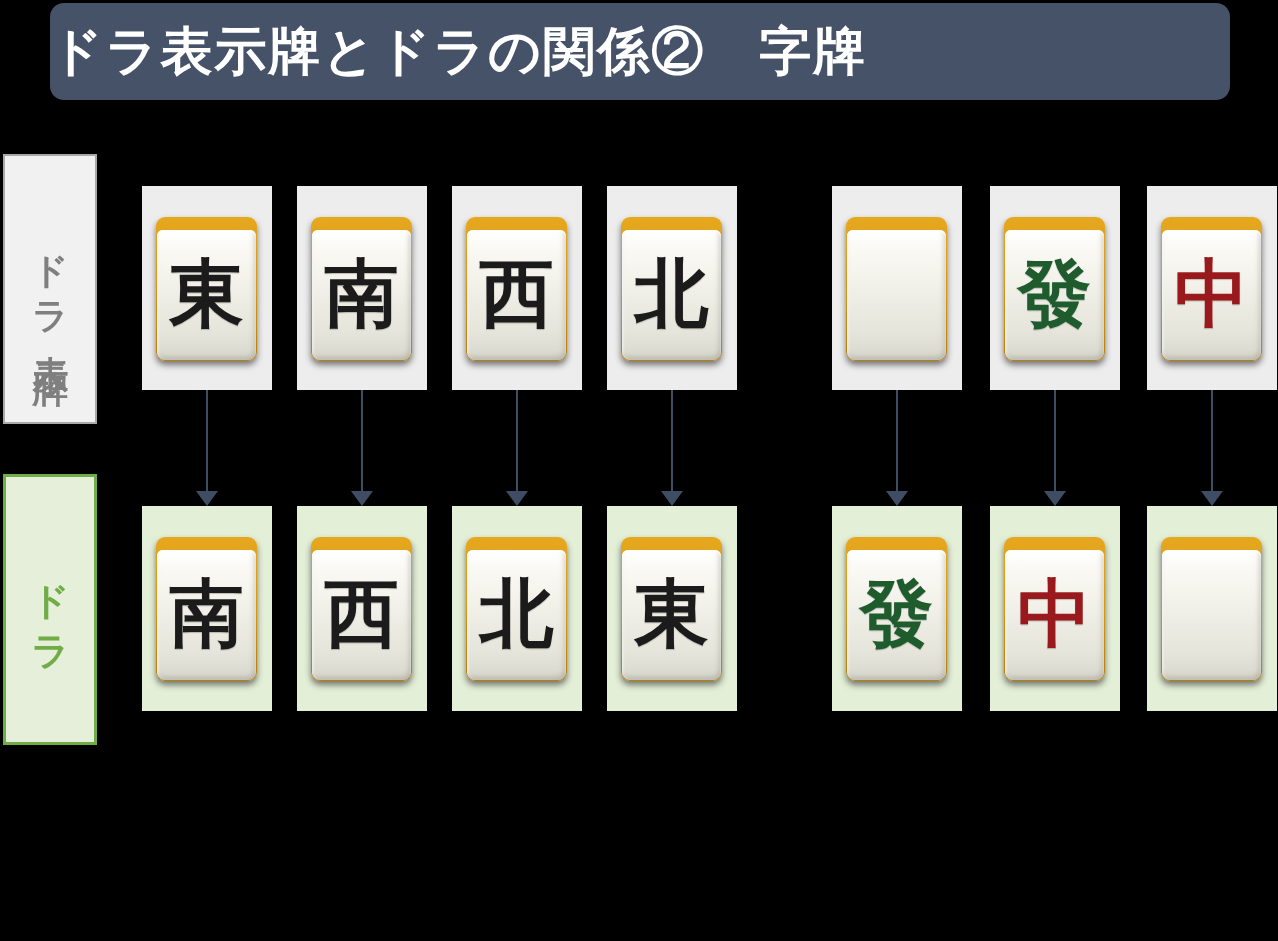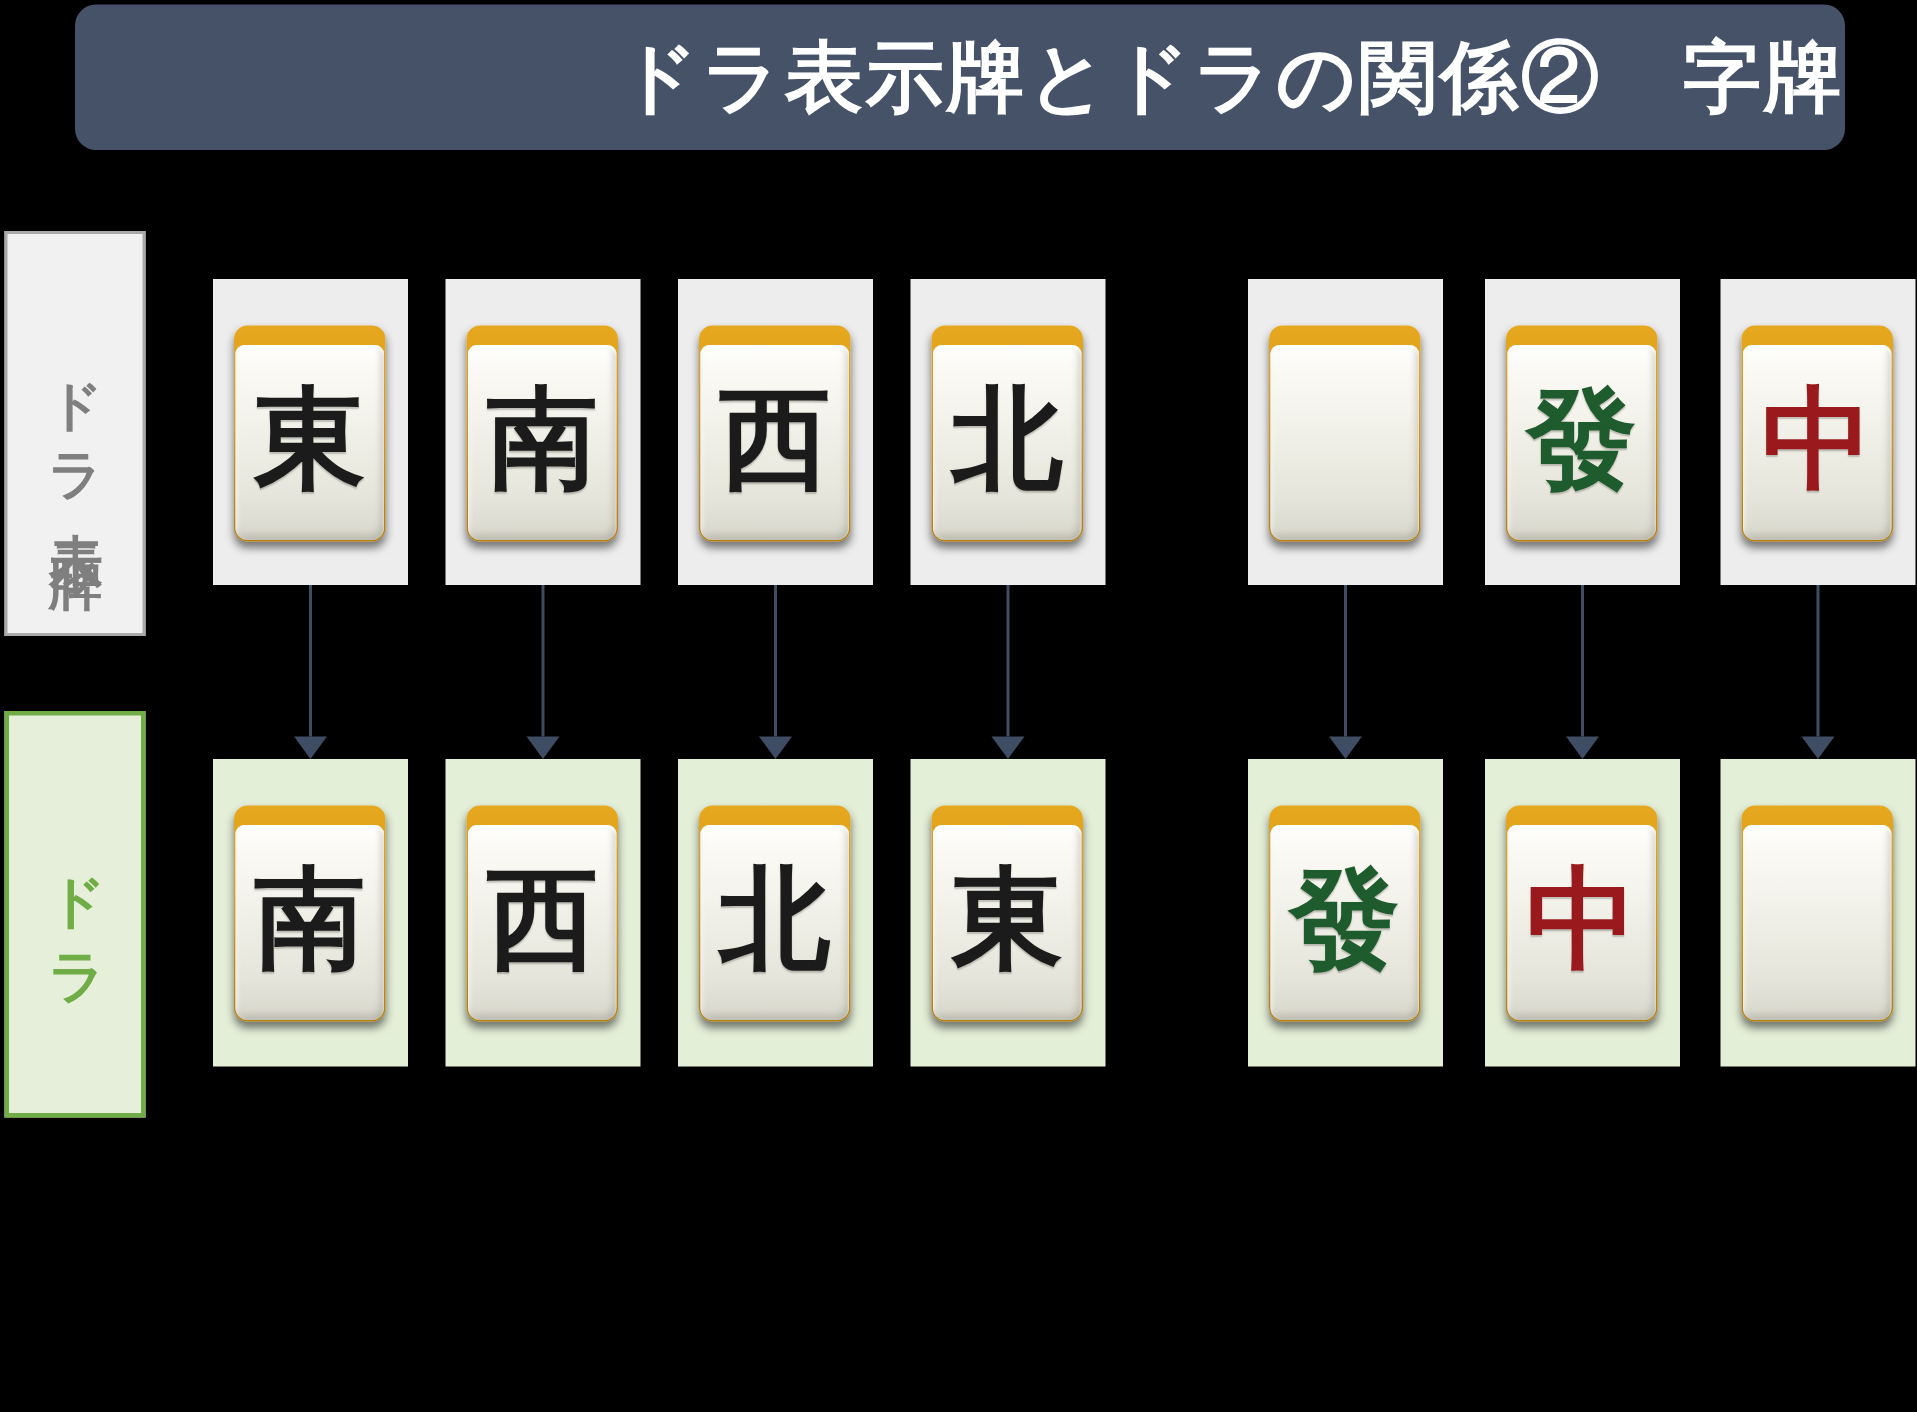--- a/index.html
+++ b/index.html
@@ -4,21 +4,21 @@
 <style>
   html,body{margin:0;padding:0;background:#000;}
   .canvas{
     position:relative;width:1278px;height:941px;background:#000000;
     overflow:hidden;font-family:"Liberation Sans",sans-serif;
   }
   
   .title-bar{
     position:absolute;left:50px;top:3px;width:1180px;height:97px;
     background:#455268;border-radius:14px;
-    display:flex;align-items:center;justify-content:flex-end;
+    display:flex;align-items:center;justify-content:flex-start;
   }
   .title-bar .title-text{
     color:#ffffff;font-size:52px;font-weight:bold;letter-spacing:2px;
     white-space:nowrap;
   }
   
   .row-label{
     position:absolute;left:3px;width:94px;box-sizing:border-box;
     display:flex;align-items:center;justify-content:center;
     writing-mode:vertical-rl;text-orientation:upright;

